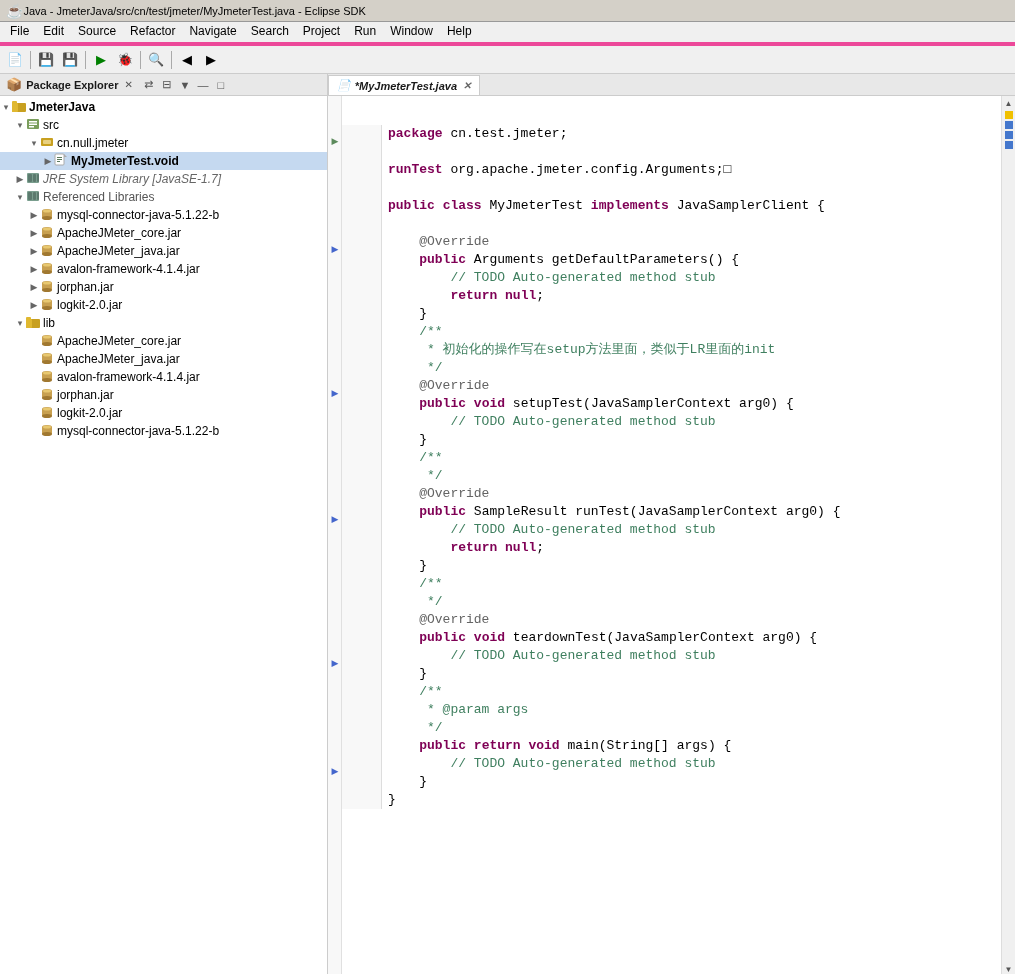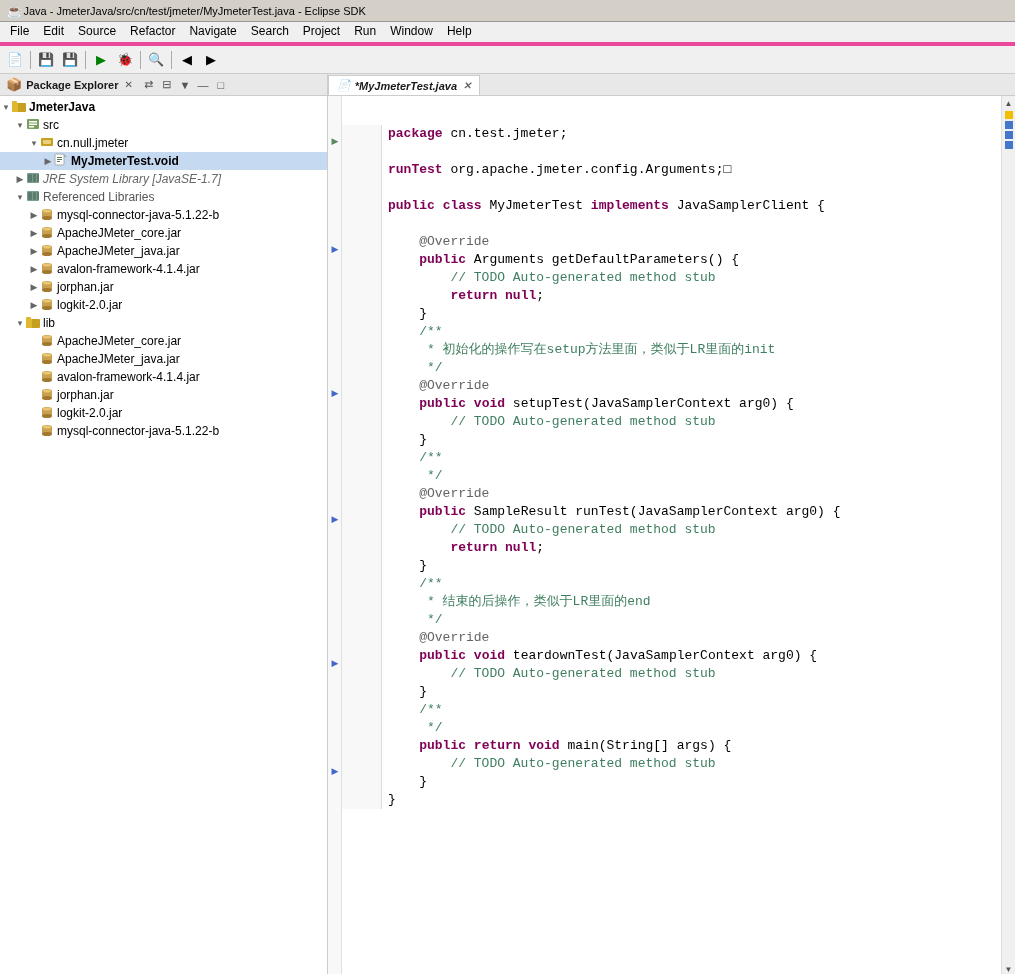--- a/index.html
+++ b/index.html
@@ -662,24 +662,20 @@
           <div class="code-line">
             <span class="line-num"></span>
             <span class="code-text"><span class="normal">    }</span></span>
           </div>
           <div class="code-line">
             <span class="line-num"></span>
             <span class="code-text"><span class="cm">    /**</span></span>
           </div>
           <div class="code-line">
             <span class="line-num"></span>
-            <span class="code-text"><span class="cm">     * 结束的后操作，类似于LR里面的end</span></span>
-          </div>
-          <div class="code-line">
-            <span class="line-num"></span>
             <span class="code-text"><span class="cm">     */</span></span>
           </div>
           <div class="code-line">
             <span class="line-num"></span>
             <span class="code-text"><span class="ann">    @Override</span></span>
           </div>
           <div class="code-line">
             <span class="line-num"></span>
             <span class="code-text"><span class="normal">    </span><span class="kw">public</span><span class="normal"> </span><span class="kw">void</span><span class="normal"> teardownTest(JavaSamplerContext arg0) {</span></span>
           </div>
@@ -687,20 +683,24 @@
             <span class="line-num"></span>
             <span class="code-text"><span class="cm">        // TODO Auto-generated method stub</span></span>
           </div>
           <div class="code-line">
             <span class="line-num"></span>
             <span class="code-text"><span class="normal">    }</span></span>
           </div>
           <div class="code-line">
             <span class="line-num"></span>
             <span class="code-text"><span class="cm">    /**</span></span>
+          </div>
+          <div class="code-line">
+            <span class="line-num"></span>
+            <span class="code-text"><span class="cm">     * @param args</span></span>
           </div>
           <div class="code-line">
             <span class="line-num"></span>
             <span class="code-text"><span class="cm">     */</span></span>
           </div>
           <div class="code-line">
             <span class="line-num"></span>
             <span class="code-text"><span class="normal">    </span><span class="kw">public</span><span class="normal"> </span><span class="kw">return</span><span class="normal"> </span><span class="kw">void</span><span class="normal"> main(String[] args) {</span></span>
           </div>
           <div class="code-line">

